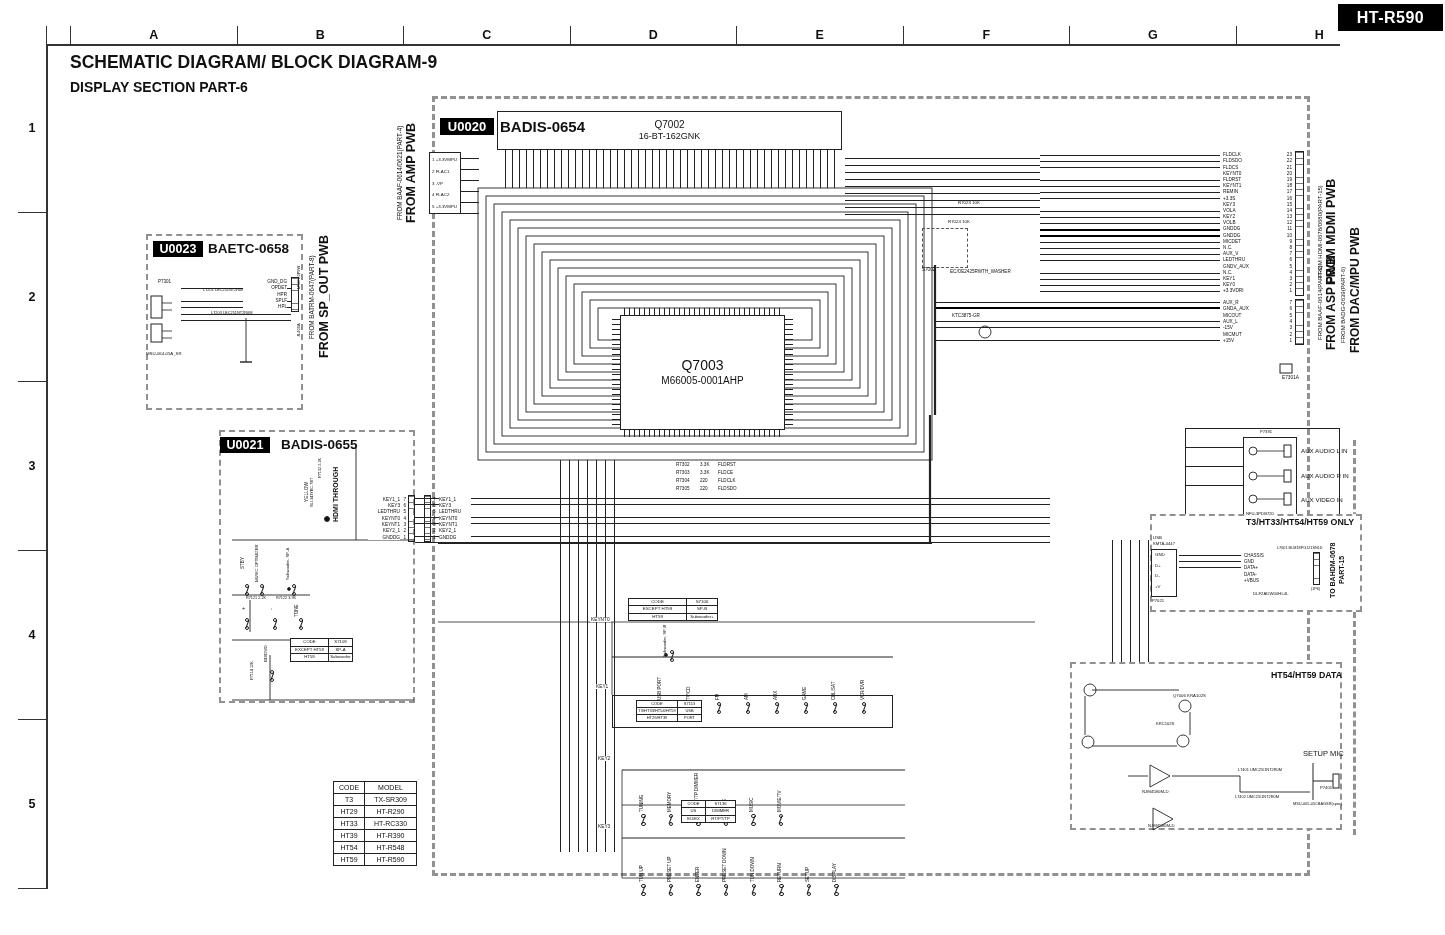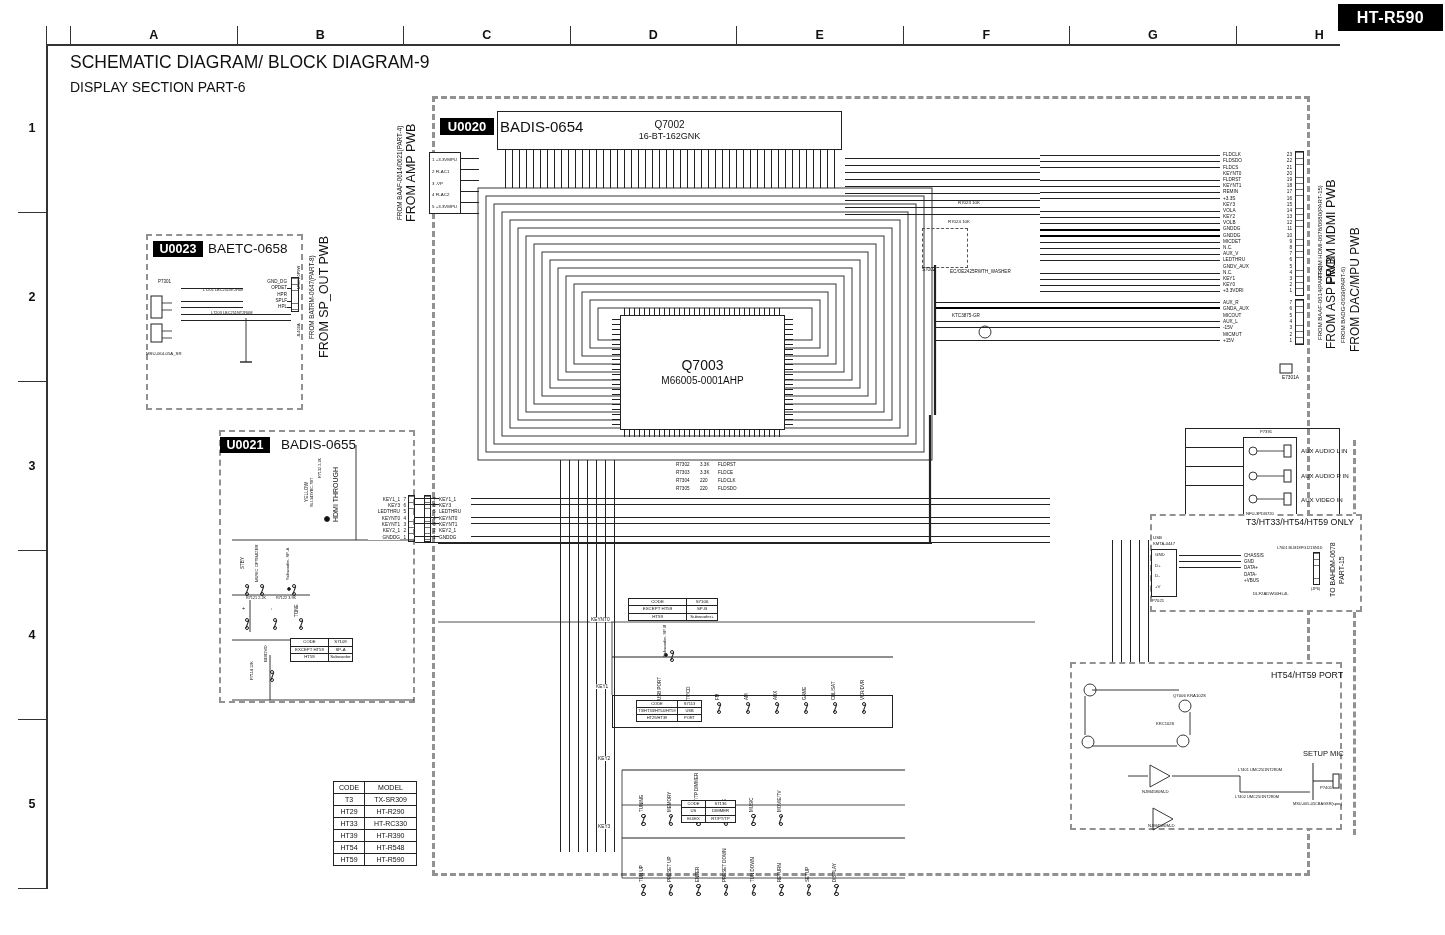--- a/index.html
+++ b/index.html
@@ -1,19 +1,19 @@
 <!DOCTYPE html>
 <html><head>
 <meta charset="utf-8">
 <style>
   html,body{margin:0;padding:0;background:#e8e8e8}
   #page{position:relative;width:1445px;height:935px;background:#ffffff;overflow:hidden;
         font-family:"Liberation Sans","DejaVu Sans",sans-serif;color:#111}
   .t{position:absolute;white-space:nowrap;color:#111;line-height:1.05}
-  .b{font-weight:normal}
+  .b{font-weight:bold}
   .vt{writing-mode:vertical-rl;transform:rotate(180deg);white-space:nowrap;line-height:1;display:flex;align-items:center;justify-content:center}
   .box{position:absolute;border:1px solid #222;background:#fff;box-sizing:border-box}
   .nob{background:transparent}
   .dash{position:absolute;border:3px dashed #919191;box-sizing:border-box}
   .dash2{position:absolute;border:2.5px dashed #919191;box-sizing:border-box}
   .blk{position:absolute;background:#000;color:#fff;font-weight:bold;text-align:center}
   .strip{position:absolute}
   .tbl{position:absolute;border-collapse:collapse;background:#fff;table-layout:fixed;z-index:3}
   .tbl td{border:0.8px solid #222;text-align:center;padding:0;overflow:hidden;white-space:nowrap;
           height:var(--rh,10px);font-size:var(--fs,6px);line-height:1}
@@ -711,21 +711,21 @@
       <div style="font-size:4.5px;height:6.2px;line-height:6.2px;background:#fff;width:max-content;padding:0 1px">+VBUS</div>
     </div>
   <div class="t z3" style="left:1277px;top:546px;font-size:3.8px">L7601 BLM18PG121SN1D</div>
   <div class="connbar" style="left:1313px;top:552px;width:7px;height:33px"></div>
   <div class="t z3" style="left:1311px;top:587px;font-size:3.8px">(JP6)</div>
   <div class="t z3" style="left:1253px;top:592px;font-size:4.3px">DLF2ADW00HL4L</div>
   <div class="t vt b z3" style="left:1329px;top:534px;height:72px;font-size:7px">TO BAHDM-0678</div>
   <div class="t vt b z3" style="left:1338px;top:534px;height:72px;font-size:7px">PART-15</div>
 
   <div class="dash2 z2" style="left:1070px;top:662px;width:272px;height:168px;background:#fff"></div>
-  <div class="t b z4" style="left:1271px;top:671px;font-size:8.8px">HT54/HT59 PORT</div>
+  <div class="t b z4" style="left:1271px;top:671px;font-size:8.8px">HT54/HT59 DATA</div>
   <div class="t z4" style="left:1303px;top:750px;font-size:7.5px">SETUP MIC</div>
   <div class="t z4" style="left:1173px;top:694px;font-size:4.3px">Q7006 KRA102S</div>
   <div class="t z4" style="left:1156px;top:722px;font-size:4.1px">KRC102S</div>
   <div class="t z4" style="left:1142px;top:790px;font-size:4.3px">NJM4580M-D</div>
   <div class="t z4" style="left:1148px;top:824px;font-size:4.3px">NJM4580M-D</div>
   <div class="t z4" style="left:1238px;top:768px;font-size:3.9px">L7401 UMC25/1NT2R0M</div>
   <div class="t z4" style="left:1235px;top:795px;font-size:3.9px">L7402 UMC25/1NT2R0M</div>
   <div class="t z4" style="left:1320px;top:786px;font-size:4.2px">P7401</div>
   <div class="t z4" style="left:1293px;top:802px;font-size:3.9px">MSU-005-05CBAGSR(spec)</div>
 

